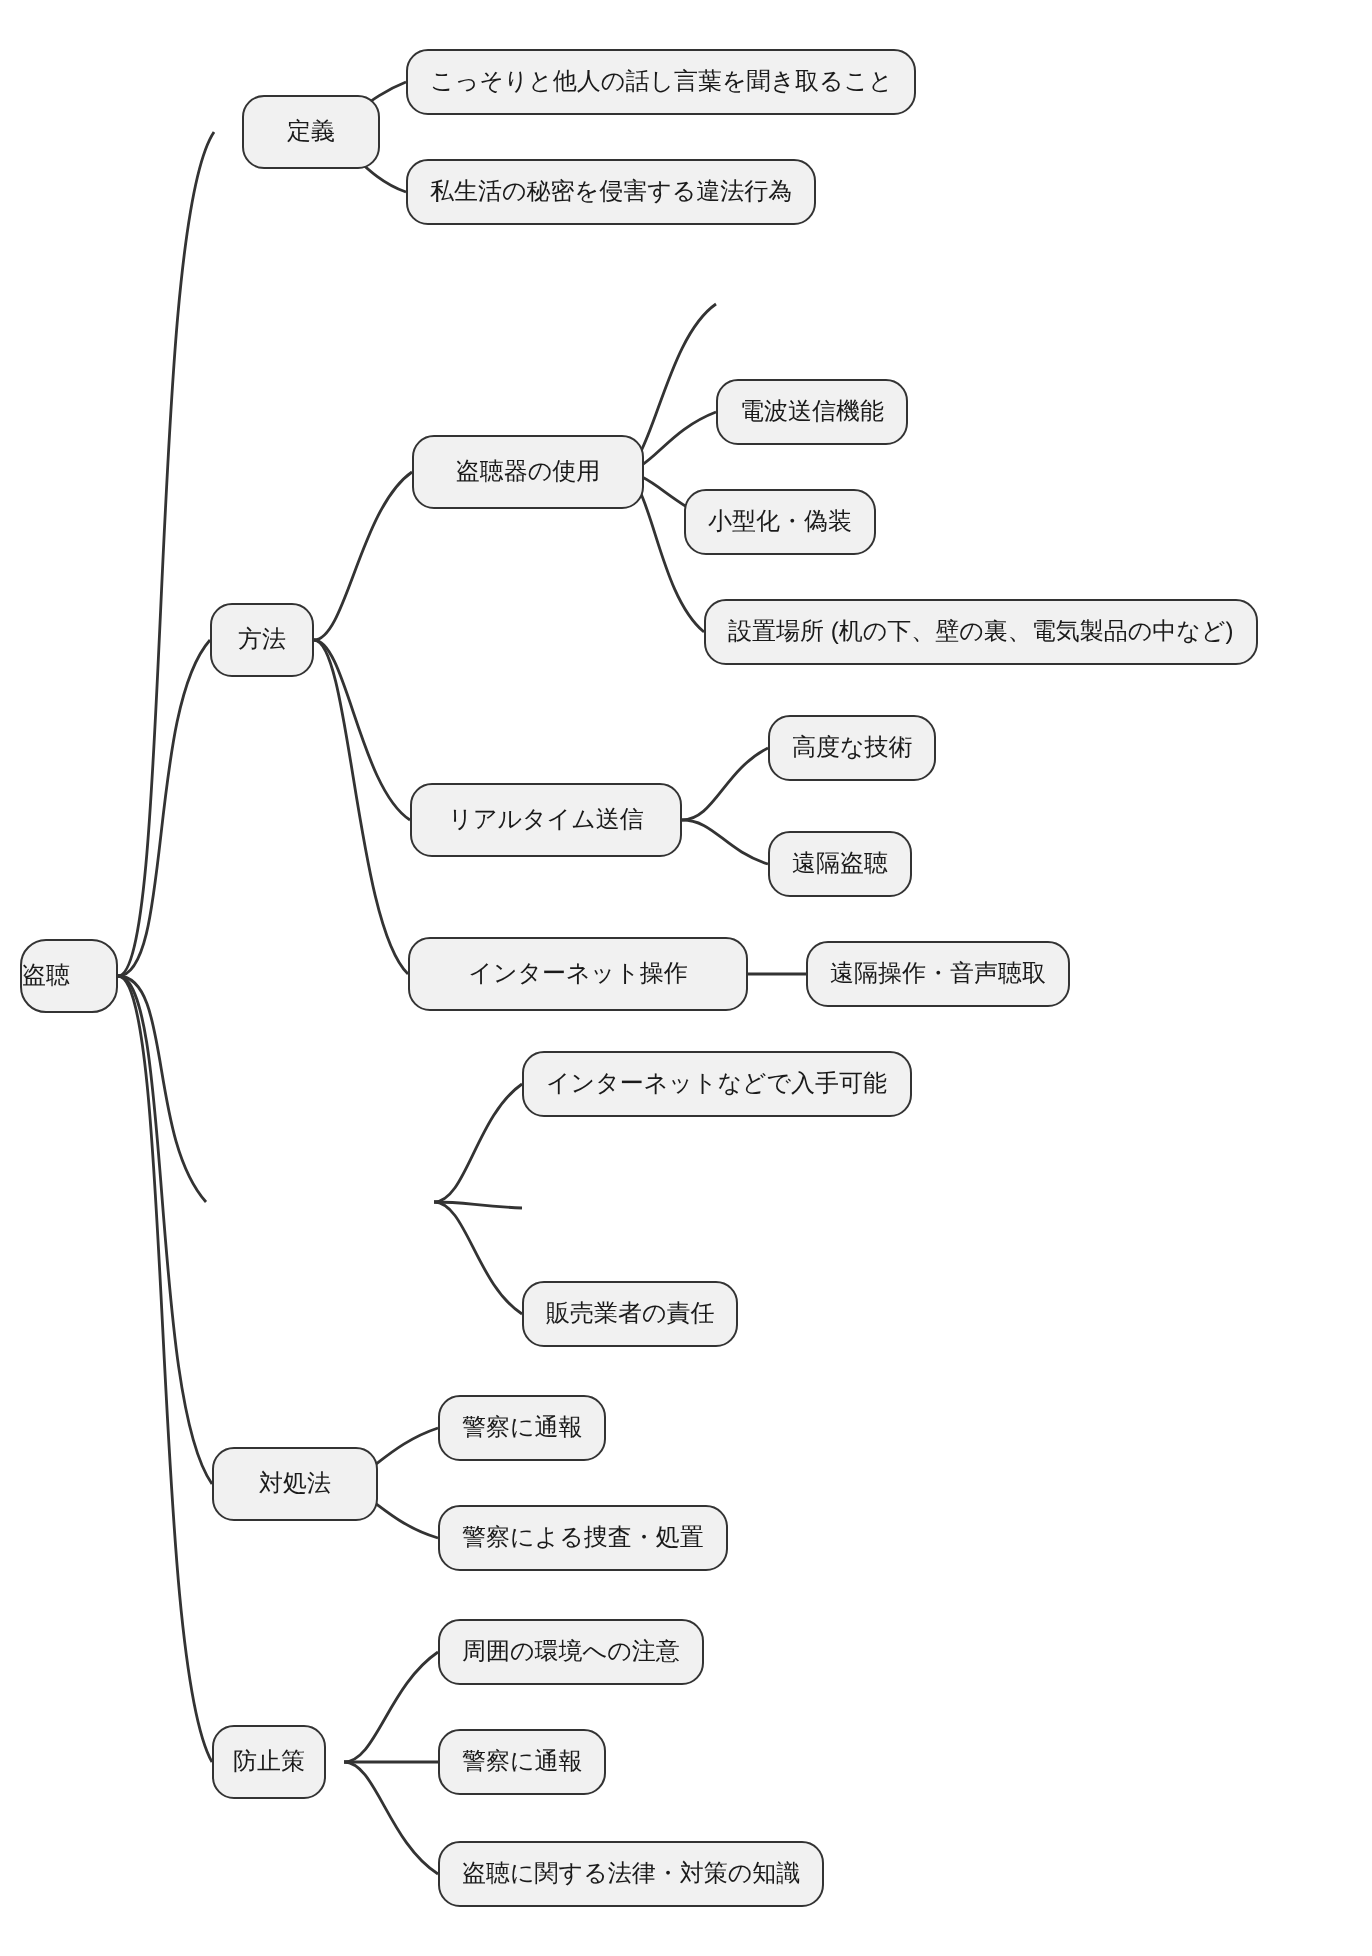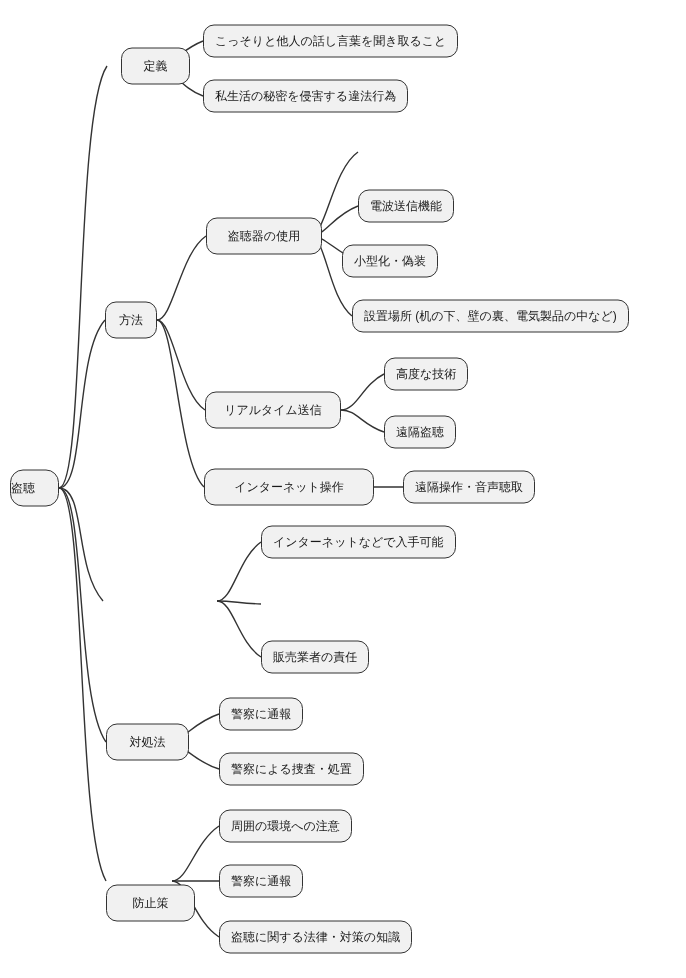--- a/index.html
+++ b/index.html
@@ -95,18 +95,18 @@
   <div class="node mid" style="left:204px;top:487px;width:170px">インターネット操作</div>
   <div class="node" style="left:403px;top:487px">遠隔操作・音声聴取</div>
 
   <div class="node" style="left:261px;top:542px">インターネットなどで入手可能</div>
   <div class="node" style="left:261px;top:657px">販売業者の責任</div>
 
   <div class="node mid" style="left:106px;top:742px;width:83px">対処法</div>
   <div class="node" style="left:219px;top:714px">警察に通報</div>
   <div class="node" style="left:219px;top:769px">警察による捜査・処置</div>
 
-  <div class="node mid" style="left:106px;top:903px;width:89px">防止策</div>
+  <div class="node mid" style="left:106px;top:881px;width:57px">防止策</div>
   <div class="node" style="left:219px;top:826px">周囲の環境への注意</div>
   <div class="node" style="left:219px;top:881px">警察に通報</div>
   <div class="node" style="left:219px;top:937px">盗聴に関する法律・対策の知識</div>
 
 </div>
 
 </body></html>

